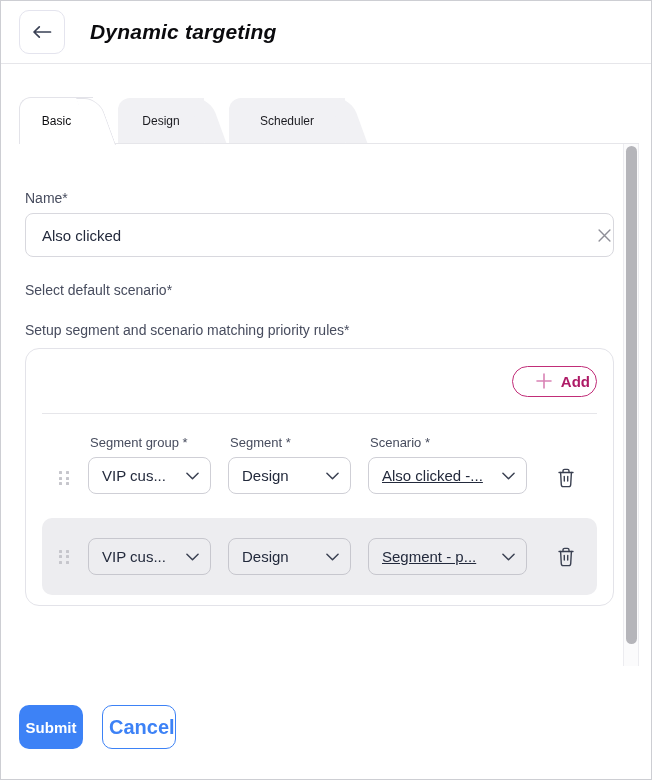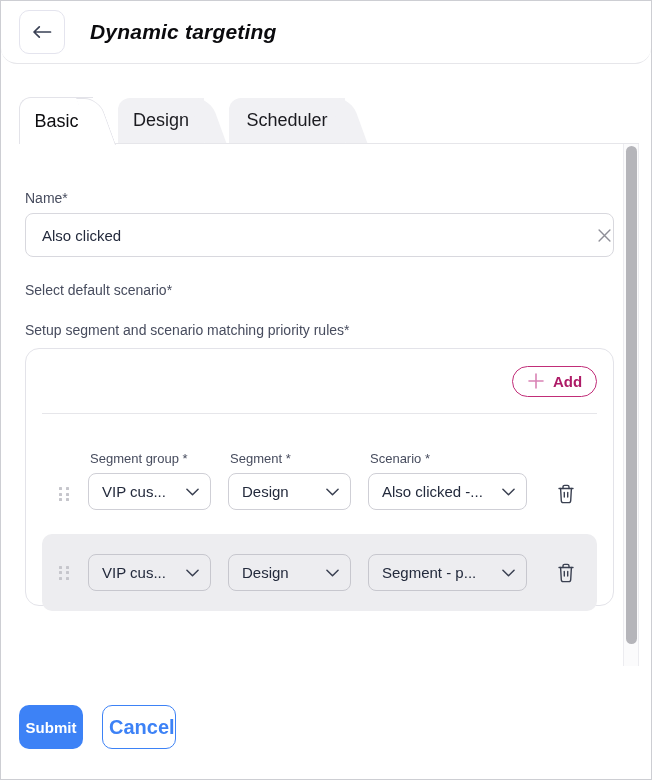--- a/index.html
+++ b/index.html
@@ -2,31 +2,31 @@
 <html><head>
 <meta charset="utf-8">
 <style>
   html,body { margin:0; padding:0; background:#fff; }
   .page {
     width:650px; height:778px; border:1px solid #cdced3; background:#fff;
     font-family:"Liberation Sans", sans-serif; position:relative; overflow:hidden;
     box-sizing:content-box;
   }
   
-  .header { height:62px; border-bottom:1px solid #e6e6ea; display:flex; align-items:center; padding-left:18px;border-radius:16px; }
+  .header { height:62px; border-bottom:1px solid #e6e6ea; display:flex; align-items:center; padding-left:18px; }
   .back-btn {
     width:46px; height:44px; background:#fff; border:1px solid #e4e4ee; border-radius:10px;
     display:flex; align-items:center; justify-content:center; cursor:pointer; padding:0;
   }
   .page-title { margin-left:25px; font-size:21px; font-weight:700; font-style:italic; color:#0b0b0e; letter-spacing:.2px; }
   
   .tabbar { margin-top:34px; padding-left:18px; display:flex; align-items:flex-end; position:relative; z-index:2; height:45px; }
   .tab {
     position:relative; height:45px; display:flex; align-items:center; justify-content:center;
-    background:#f1f1f4; border-radius:12px 0 0 0; font-size:18px; color:#1b1b20;
+    background:#f1f1f4; border-radius:12px 0 0 0; font-size:12px; color:#1b1b20;
     margin-right:25px; cursor:pointer; z-index:1;
   }
   .tab::after {
     content:""; position:absolute; top:0; height:100%; right:-6px; width:22px;
     background:#f1f1f4; transform:skewX(20deg); transform-origin:0 0;
     border-radius:0 15px 0 0; z-index:-1;
   }
   .tab.t-basic { width:73px; }
   .tab.t-design { width:86px; }
   .tab.t-scheduler { width:116px; }
@@ -55,38 +55,38 @@
     display:flex; align-items:center; justify-content:space-between; padding:0 2px 0 16px;
     font-size:15px; color:#232a3c; box-sizing:border-box; cursor:text;
   }
   .select-box { margin-top:9px; cursor:pointer; }
   .icon-btn { background:none; border:none; padding:0; display:flex; align-items:center; cursor:pointer; }
   
   .rules-card { margin-top:10px; height:258px; border:1px solid #e3e3e9; border-radius:14px; box-sizing:border-box; }
   .card-head { margin:0 16px; height:64px; display:flex; align-items:center; justify-content:flex-end; border-bottom:1px solid #e6e6ea; }
   .add-btn {
     width:85px; height:31px; border:1px solid #c12d78; border-radius:16px; background:#fff;
-    display:flex; align-items:center; justify-content:center; gap:8px;
+    display:flex; align-items:center; justify-content:flex-end; gap:8px;
     color:#ae1b67; font-size:15px; font-weight:600; cursor:pointer;
   }
   .rule-row { display:flex; align-items:flex-end; }
-  .row1 { margin:37px 16px 0; padding-left:17px;align-items:flex-end; }
+  .row1 { margin:21px 16px 0; padding-left:17px;align-items:flex-end; }
   .row2-wrap { margin:24px 16px 0; background:#ededf0; border-radius:10px; padding:20px 0; }
   .row2-wrap .rule-row { padding-left:17px; align-items:center; }
   .drag-handle { width:10px; display:grid; grid-template-columns:repeat(2,3px); gap:2.5px 4px; margin-right:19px; cursor:grab; }
   .row1 .drag-handle { margin-bottom:9px; }
   .drag-handle i { width:3px; height:3px; background:#c6c6cc; border-radius:.5px; }
   .field { display:flex; flex-direction:column; margin-right:17px; }
   .field-label { font-size:13px; color:#474c5e; margin:0 0 7px 2px; }
   .dd {
     height:37px; border:1px solid #cfcfd6; border-radius:8px; background:#fff;
     display:flex; align-items:center; justify-content:space-between; padding:0 11px 0 13px;
     font-size:15px; color:#232a3c; box-sizing:border-box; cursor:pointer;
   }
-  .dd-sg { width:123px; } .dd-seg { width:123px; } .dd-sc { width:159px; }
+  .dd-sg { width:123px; } .dd-seg { width:123px; } .dd-sc { width:159px;text-decoration:underline; }
   .row2-wrap .dd { background:transparent; border-color:#c7c7ce; }
   .trash-btn { margin-left:13px; background:none; border:none; padding:0; cursor:pointer; display:flex; }
   .row1 .trash-btn { margin-bottom:6px; }
   
   .actions { margin:40px 0 0 18px; display:flex; gap:19px; }
   .btn-submit { width:64px; height:44px; background:#3d82f6; color:#fff; font-weight:700; font-size:15px; border:none; border-radius:10px; cursor:pointer; font-family:inherit; }
   .btn-cancel { width:74px; height:44px; background:#fff; color:#3d82f6; font-weight:700; font-size:20px; border:1.5px solid #3d82f6; border-radius:10px; cursor:pointer; font-family:inherit; box-sizing:border-box; }
 </style>
 </head>
 <body>

